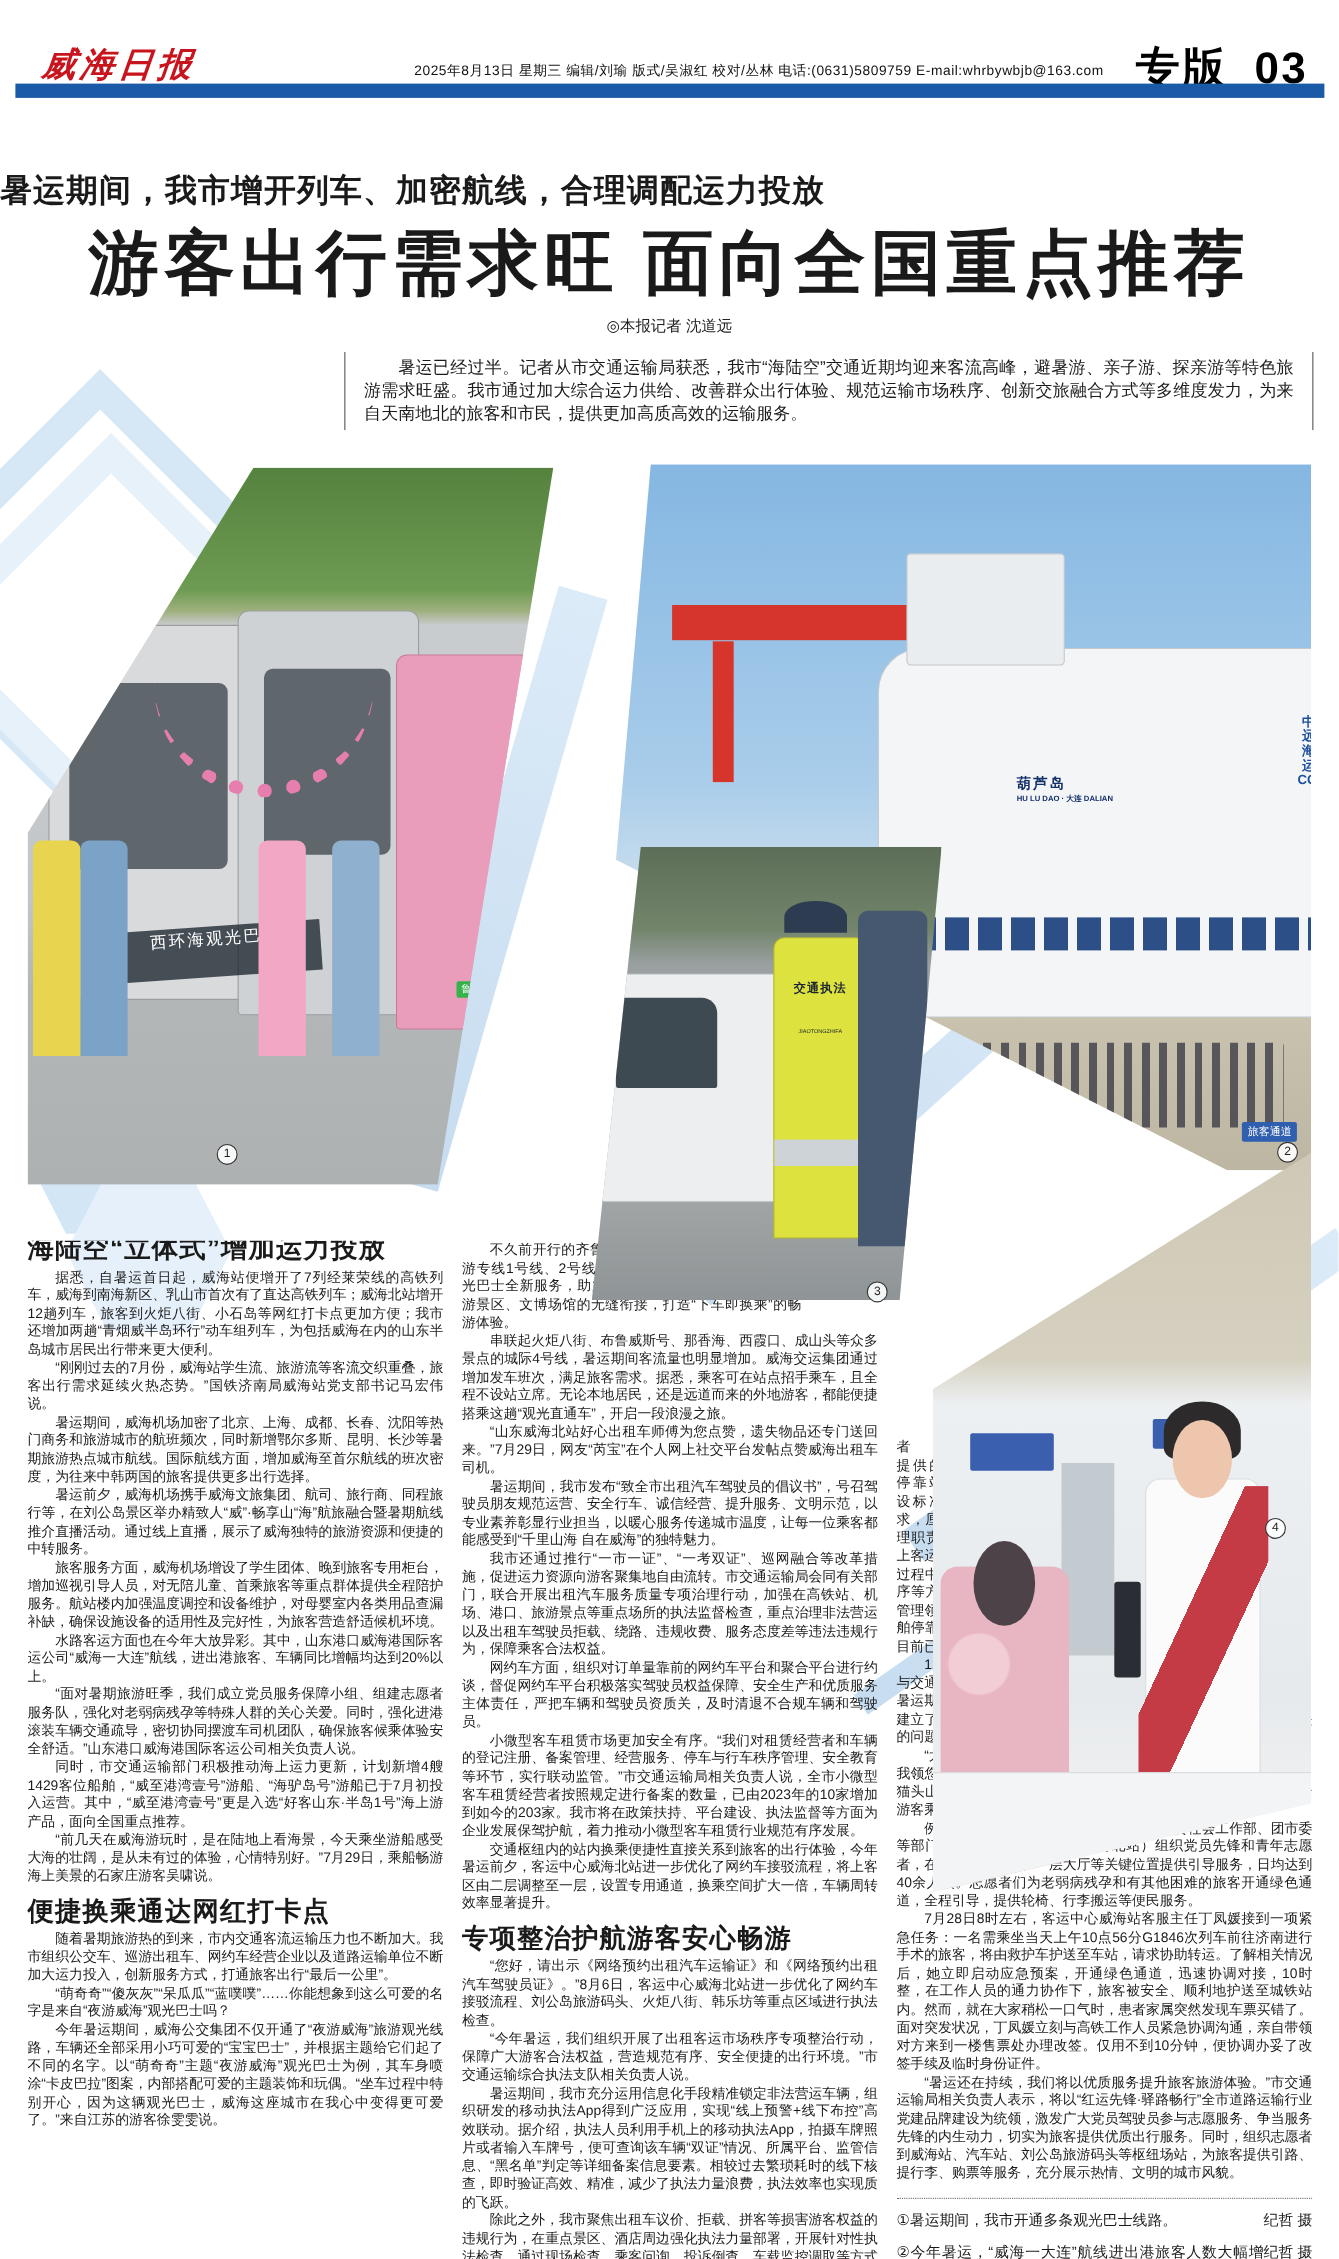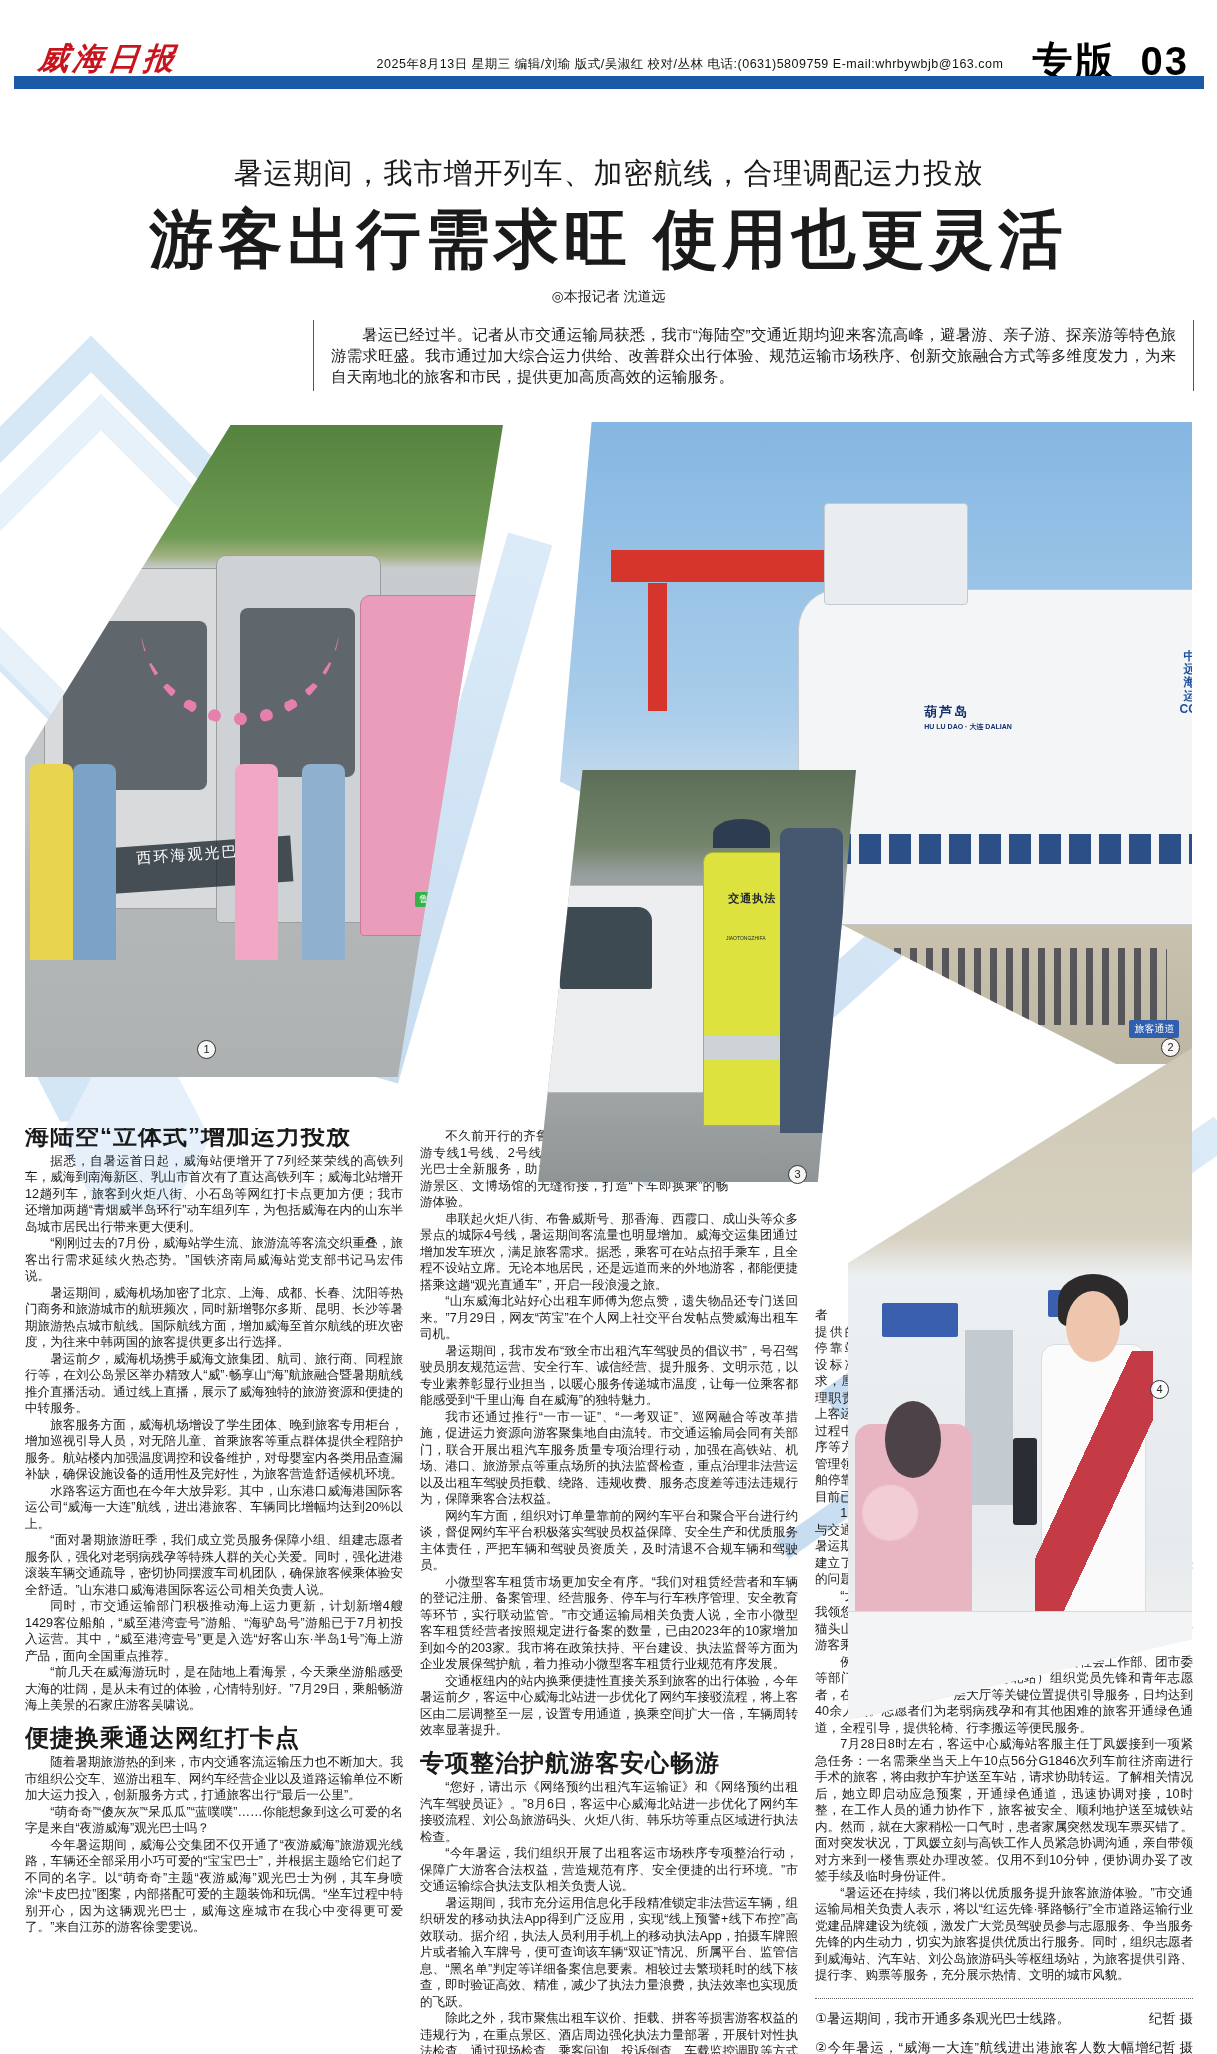--- a/index.html
+++ b/index.html
@@ -6,21 +6,21 @@
   .page{position:relative;width:1217px;height:2054px;background:#fff;overflow:hidden;
         font-family:"Liberation Sans","DejaVu Sans",sans-serif;color:#1a1a1a;}
   
   .logo{position:absolute;left:38px;top:38px;font-size:31px;font-weight:900;font-style:italic;
         color:#c8151d;letter-spacing:4px;font-family:"Liberation Serif","DejaVu Serif",serif;transform:skewX(-6deg);}
   .dateline{position:absolute;left:340px;top:56px;width:700px;text-align:center;font-size:12.5px;color:#111;letter-spacing:.5px;}
   .edition{position:absolute;right:28px;top:34px;font-size:40px;font-weight:900;letter-spacing:2px;color:#000;}
   .edition .num{font-weight:700;margin-left:24px;}
   .blue-bar{position:absolute;left:14px;top:76px;width:1190px;height:13px;background:#1b5aa6;}
   
-  .kicker{position:absolute;left:0;top:154px;width:1217px;text-align:center;font-size:29px;font-weight:400;letter-spacing:1px;}
+  .kicker{position:absolute;left:0;top:154px;width:1217px;text-align:left;font-size:29px;font-weight:700;letter-spacing:1px;}
   .main-title{position:absolute;left:0;top:196px;width:1217px;text-align:center;font-size:64px;font-weight:900;
         letter-spacing:5px;font-family:"Liberation Serif","DejaVu Serif",serif;}
   .byline{position:absolute;left:0;top:288px;width:1217px;text-align:center;font-size:14px;color:#222;}
   .lead{position:absolute;left:313px;top:320px;width:845px;padding:4px 17px;border-left:1px solid #555;border-right:1px solid #555;
         font-size:15.5px;line-height:21px;text-align:justify;text-indent:2em;}
   
   .collage{position:absolute;left:0;top:408px;width:1217px;height:1130px;pointer-events:none;}
   .ribbon{position:absolute;background:linear-gradient(180deg,#dcebf8,#c6dcf0);}
   .hex{position:absolute;clip-path:polygon(25% 5%,75% 5%,100% 50%,75% 95%,25% 95%,0 50%);}
   .chev{position:absolute;border:26px solid #d6e7f6;transform:rotate(45deg);}
@@ -61,21 +61,21 @@
       background:repeating-linear-gradient(90deg,rgba(60,60,70,.8) 0 7px,transparent 7px 16px);border-radius:3px;}
   .p2 .gate{position:absolute;right:2%;bottom:4%;background:#2f5fae;color:#fff;font-size:10px;padding:2px 5px;border-radius:2px;}
   .p2 .bush{position:absolute;left:-4%;bottom:-6%;width:34%;height:34%;background:#3f5e37;border-radius:50%;}
   
   .p3{left:538px;top:362px;width:318px;height:412px;z-index:4;
       clip-path:polygon(14% 0,100% 0,88% 100%,0 100%);
       background:linear-gradient(180deg,#5c6e57 0%,#72846a 18%,#9aa0a2 26%,#a7abac 70%,#8f9496 100%);}
   .p3 .car{position:absolute;left:2%;top:28%;width:58%;height:50%;background:#eceeef;border-radius:14px 24px 6px 6px;border:1px solid #b6babd;}
   .p3 .car .win{position:absolute;left:8%;top:10%;width:50%;height:40%;background:#3e4a52;border-radius:8px 14px 2px 2px;}
   .p3 .officer{position:absolute;left:52%;top:20%;width:26%;height:66%;background:#dde23f;border-radius:10px 10px 0 0;border:1px solid #aeb432;}
-  .p3 .officer .txt{position:absolute;left:0;top:14%;width:100%;color:#1c2430;font-size:11px;font-weight:700;letter-spacing:1px;padding-left:24px;}
+  .p3 .officer .txt{position:absolute;left:0;top:14%;width:100%;text-align:center;color:#1c2430;font-size:11px;font-weight:700;letter-spacing:1px;}
   .p3 .officer .en{position:absolute;left:0;top:30%;width:100%;text-align:center;color:#1c2430;font-size:5px;}
   .p3 .officer .band{position:absolute;left:0;bottom:24%;width:100%;height:9%;background:#cdd3d6;}
   .p3 .mate{position:absolute;left:76%;top:14%;width:20%;height:74%;background:#46586f;border-radius:9px 9px 0 0;}
   .p3 .cap{position:absolute;left:55%;top:12%;width:18%;height:7%;background:#2e3c52;border-radius:50% 50% 0 0;}
   
   .p4{left:848px;top:640px;width:344px;height:672px;z-index:3;
       clip-path:polygon(0 32%,100% 0,100% 88%,0 100%);
       background:linear-gradient(180deg,#cfc8b6 0%,#d6d0c0 28%,#edf0f2 34%,#e7eaec 74%,#f6f7f8 100%);}
   .p4 .sign{position:absolute;background:#3a5fae;border-radius:2px;}
   .p4 .door{position:absolute;left:34%;top:42%;width:14%;height:26%;background:#c3cad0;}
@@ -110,21 +110,21 @@
 <div class="page">
 
   <div class="logo">威海日报</div>
   <div class="dateline">2025年8月13日  星期三   编辑/刘瑜   版式/吴淑红   校对/丛林   电话:(0631)5809759   E-mail:whrbywbjb@163.com</div>
   <div class="edition">
     <span>专版</span><span class="num">03</span>
   </div>
   <div class="blue-bar"></div>
 
   <div class="kicker">暑运期间，我市增开列车、加密航线，合理调配运力投放</div>
-  <div class="main-title">游客出行需求旺  使用也更灵活</div>
+  <div class="main-title">游客出行需求旺  面向全国重点推荐</div>
   <div class="byline">◎本报记者  沈道远</div>
   <div class="lead">暑运已经过半。记者从市交通运输局获悉，我市“海陆空”交通近期均迎来客流高峰，避暑游、亲子游、探亲游等特色旅游需求旺盛。我市通过加大综合运力供给、改善群众出行体验、规范运输市场秩序、创新交旅融合方式等多维度发力，为来自天南地北的旅客和市民，提供更加高质高效的运输服务。</div>
 
   <div class="collage">
 
     <div class="chev" style="left:-60px;top:-10px;width:250px;height:250px;"></div>
     <div class="chev" style="left:-30px;top:40px;width:210px;height:210px;border-color:#e7f1fa;"></div>
     <div class="ribbon" style="left:430px;top:120px;width:46px;height:560px;transform:rotate(16deg);"></div>
     <div class="ribbon" style="left:806px;top:330px;width:40px;height:520px;transform:rotate(48deg);"></div>
     <div class="ribbon" style="left:1010px;top:620px;width:34px;height:480px;transform:rotate(55deg);"></div>

